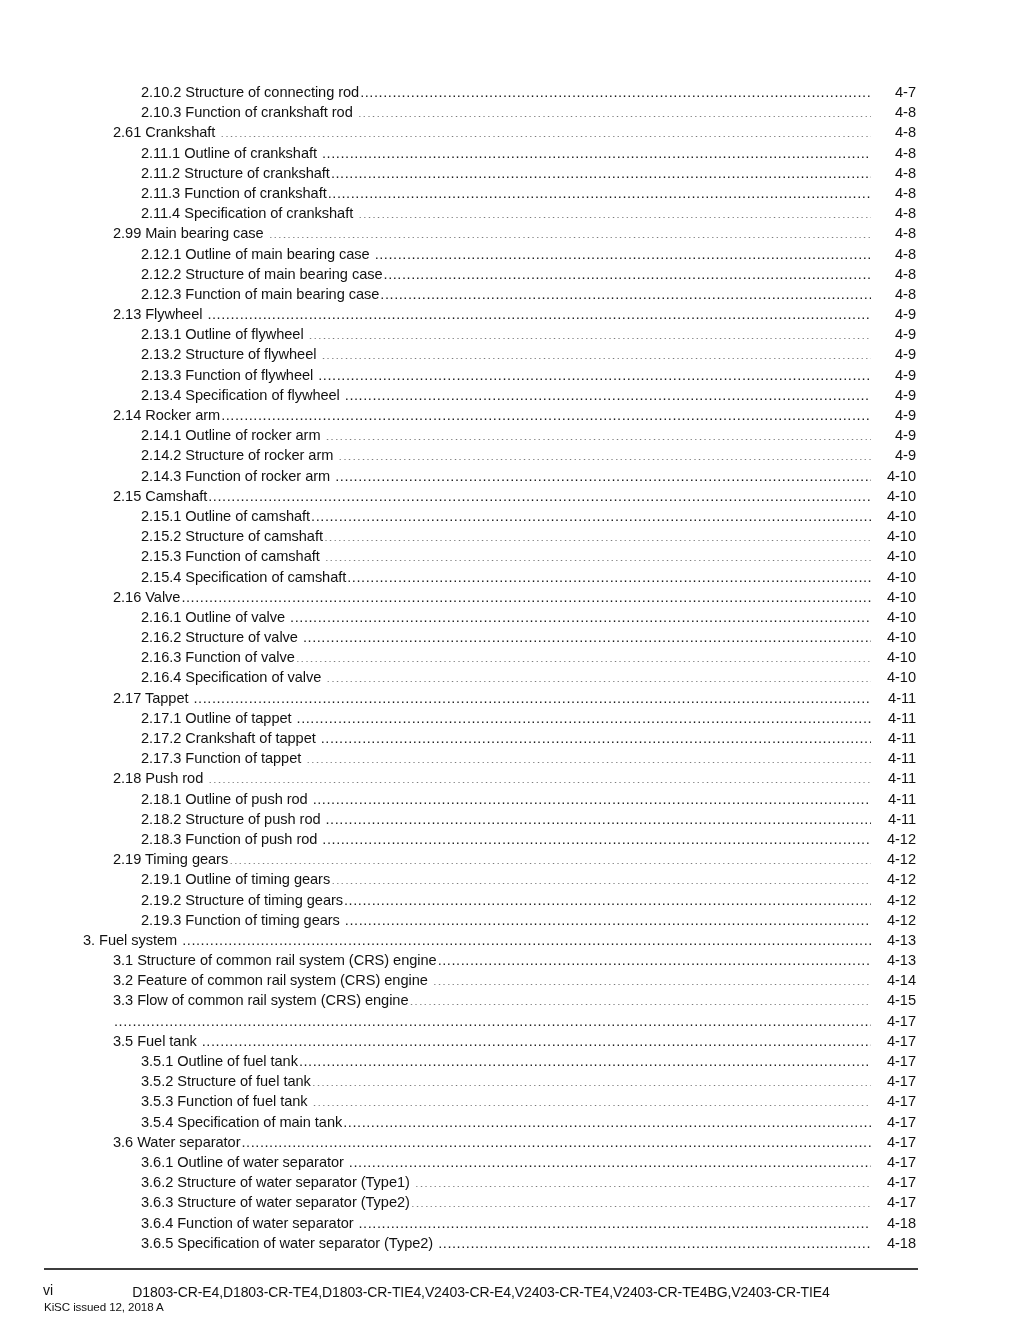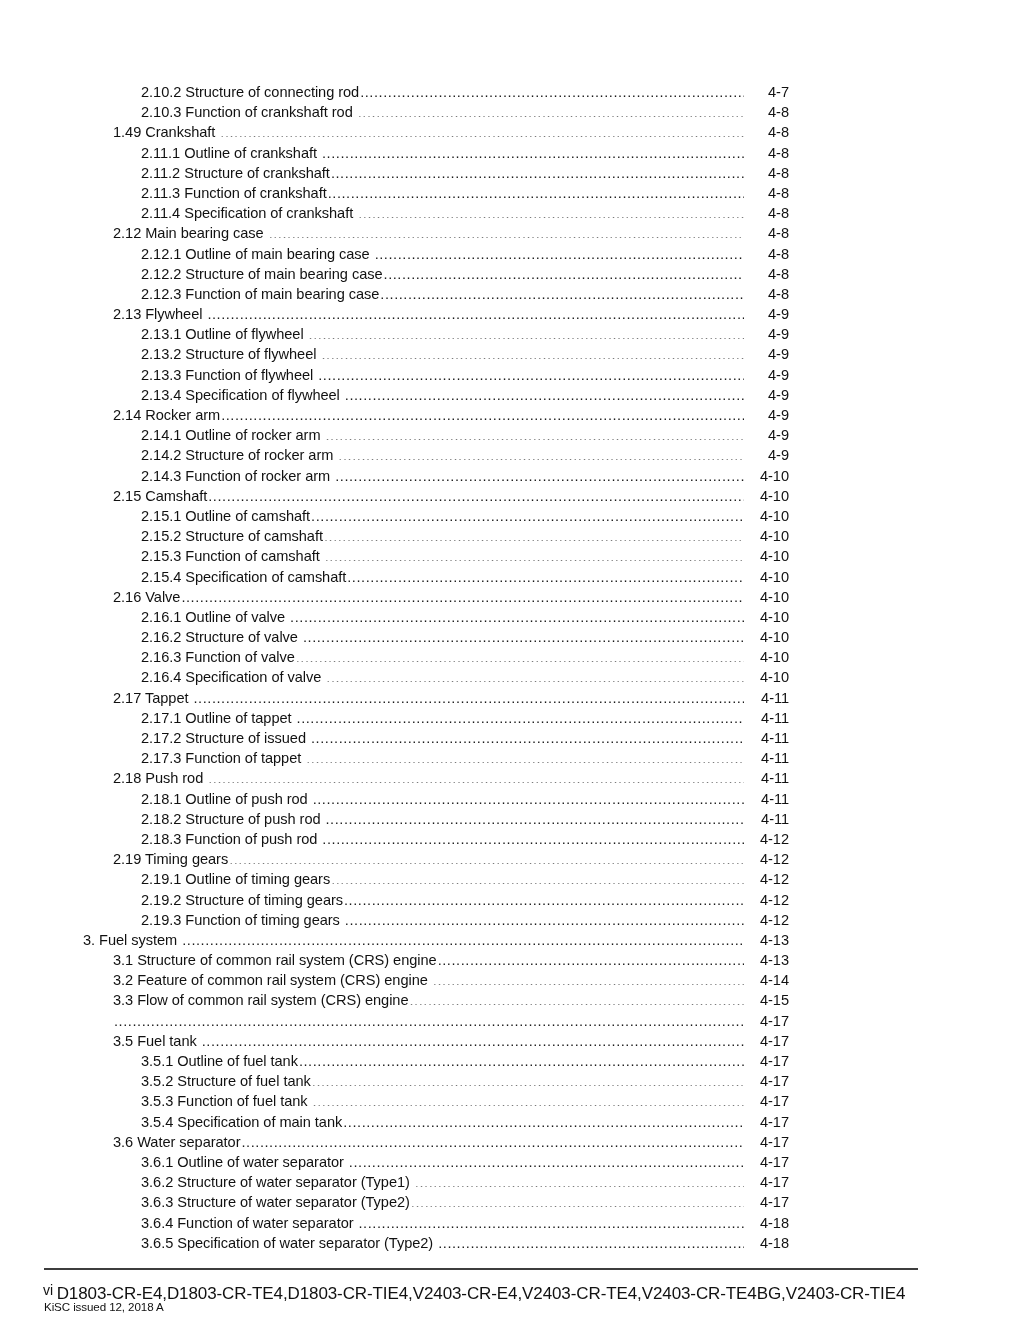--- a/index.html
+++ b/index.html
@@ -70,21 +70,20 @@
     font-size: 14.6px;
     letter-spacing: 0.55px;
     color: #1a1a1a;
   }
 
   .toc-page {
     flex: 0 0 auto;
     width: 44px;
     text-align: right;
     padding-right: 0px;
-    margin-right: 127px;
   }
 
   
   #footer {
     position: absolute;
     left: 0;
     top: 1268px;
     width: 1024px;
   }
   #footer-rule {
@@ -101,21 +100,21 @@
     top: 14px;
     font-size: 14px;
     color: #111;
   }
   #footer-models {
     position: absolute;
     left: 44px;
     top: 16px;
     width: 874px;
     text-align: center;
-    font-size: 17px;
+    font-size: 14px;
     color: #111;
     letter-spacing: -0.1px;
   }
   #footer-issued {
     position: absolute;
     left: 44px;
     top: 32px;
     width: 874px;
     text-align: left;
     font-size: 11.6px;
@@ -133,21 +132,21 @@
         <span class="toc-title">2.10.2 Structure of connecting rod</span>
         <span class="toc-leader"></span>
         <span class="toc-page">4-7</span>
       </div>
       <div class="toc-row lvl2">
         <span class="toc-title gap">2.10.3 Function of crankshaft rod</span>
         <span class="toc-leader"></span>
         <span class="toc-page">4-8</span>
       </div>
       <div class="toc-row lvl1">
-        <span class="toc-title gap">1.49 Crankshaft</span>
+        <span class="toc-title gap">2.61 Crankshaft</span>
         <span class="toc-leader"></span>
         <span class="toc-page">4-8</span>
       </div>
       <div class="toc-row lvl2">
         <span class="toc-title gap">2.11.1 Outline of crankshaft</span>
         <span class="toc-leader"></span>
         <span class="toc-page">4-8</span>
       </div>
       <div class="toc-row lvl2">
         <span class="toc-title">2.11.2 Structure of crankshaft</span>
@@ -158,21 +157,21 @@
         <span class="toc-title">2.11.3 Function of crankshaft</span>
         <span class="toc-leader"></span>
         <span class="toc-page">4-8</span>
       </div>
       <div class="toc-row lvl2">
         <span class="toc-title gap">2.11.4 Specification of crankshaft</span>
         <span class="toc-leader"></span>
         <span class="toc-page">4-8</span>
       </div>
       <div class="toc-row lvl1">
-        <span class="toc-title gap">2.12 Main bearing case</span>
+        <span class="toc-title gap">2.99 Main bearing case</span>
         <span class="toc-leader"></span>
         <span class="toc-page">4-8</span>
       </div>
       <div class="toc-row lvl2">
         <span class="toc-title gap">2.12.1 Outline of main bearing case</span>
         <span class="toc-leader"></span>
         <span class="toc-page">4-8</span>
       </div>
       <div class="toc-row lvl2">
         <span class="toc-title">2.12.2 Structure of main bearing case</span>
@@ -283,21 +282,21 @@
         <span class="toc-title gap">2.17 Tappet</span>
         <span class="toc-leader"></span>
         <span class="toc-page">4-11</span>
       </div>
       <div class="toc-row lvl2">
         <span class="toc-title gap">2.17.1 Outline of tappet</span>
         <span class="toc-leader"></span>
         <span class="toc-page">4-11</span>
       </div>
       <div class="toc-row lvl2">
-        <span class="toc-title gap">2.17.2 Structure of issued</span>
+        <span class="toc-title gap">2.17.2 Crankshaft of tappet</span>
         <span class="toc-leader"></span>
         <span class="toc-page">4-11</span>
       </div>
       <div class="toc-row lvl2">
         <span class="toc-title gap">2.17.3 Function of tappet</span>
         <span class="toc-leader"></span>
         <span class="toc-page">4-11</span>
       </div>
       <div class="toc-row lvl1">
         <span class="toc-title gap">2.18 Push rod</span>

